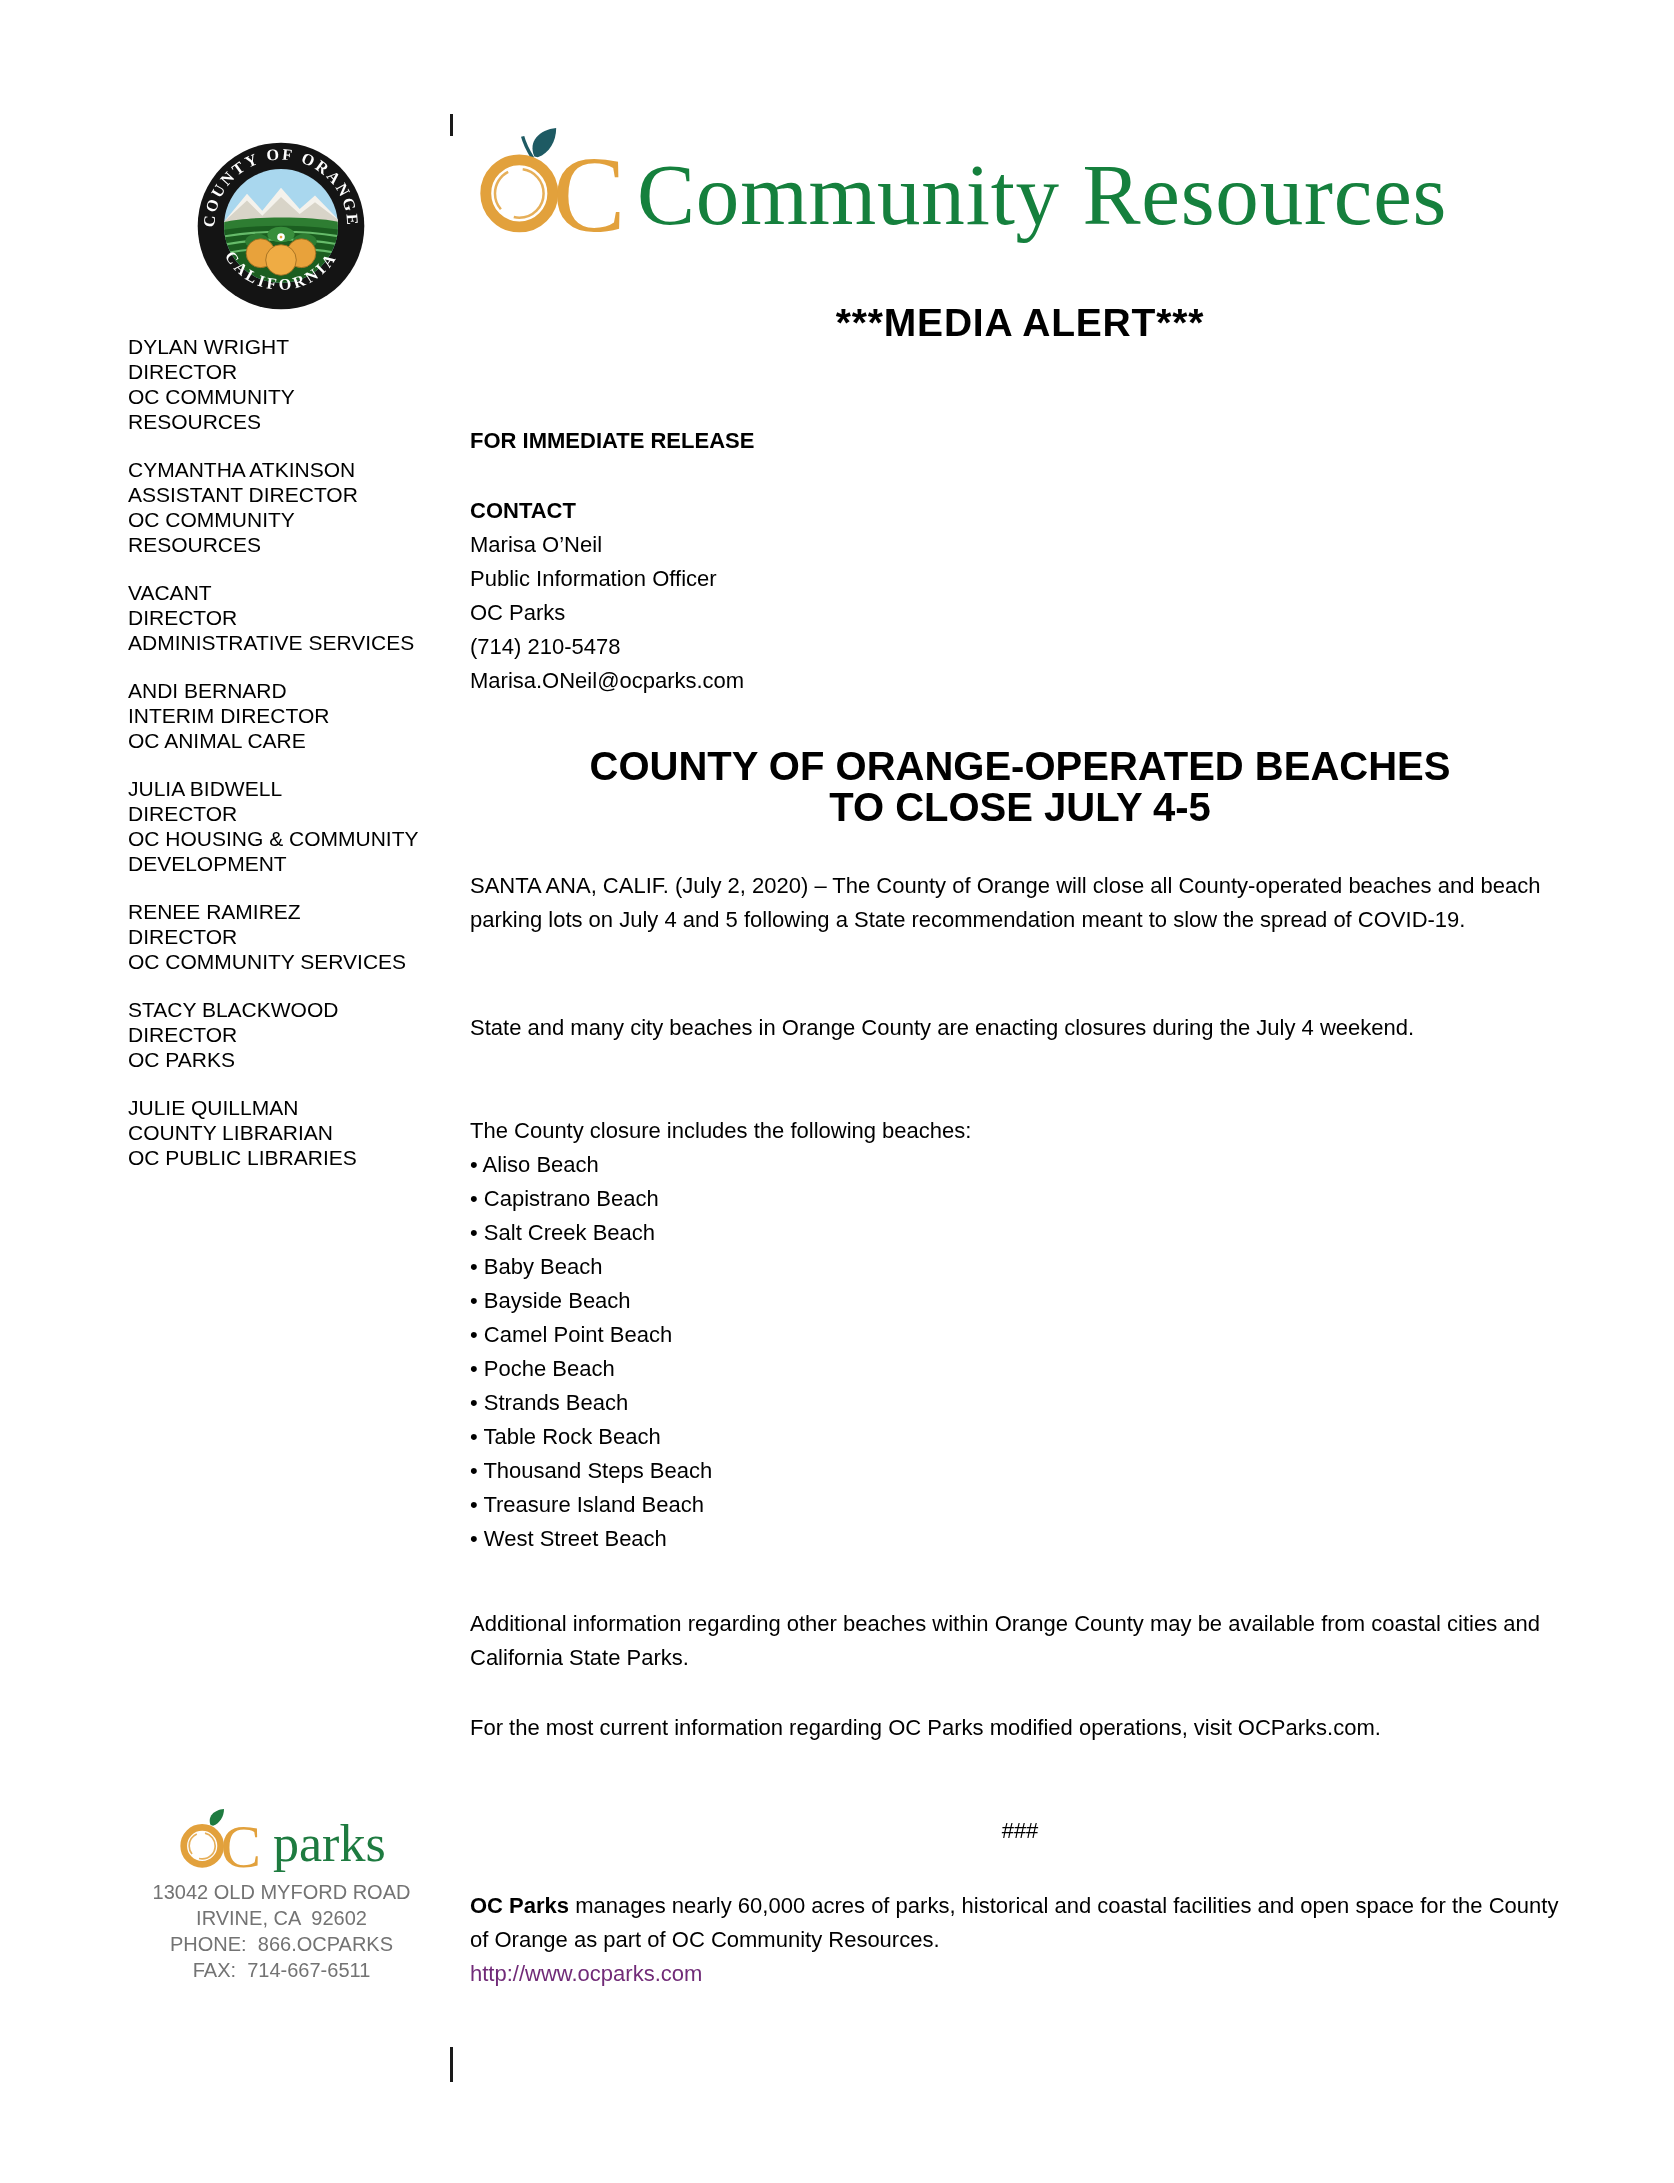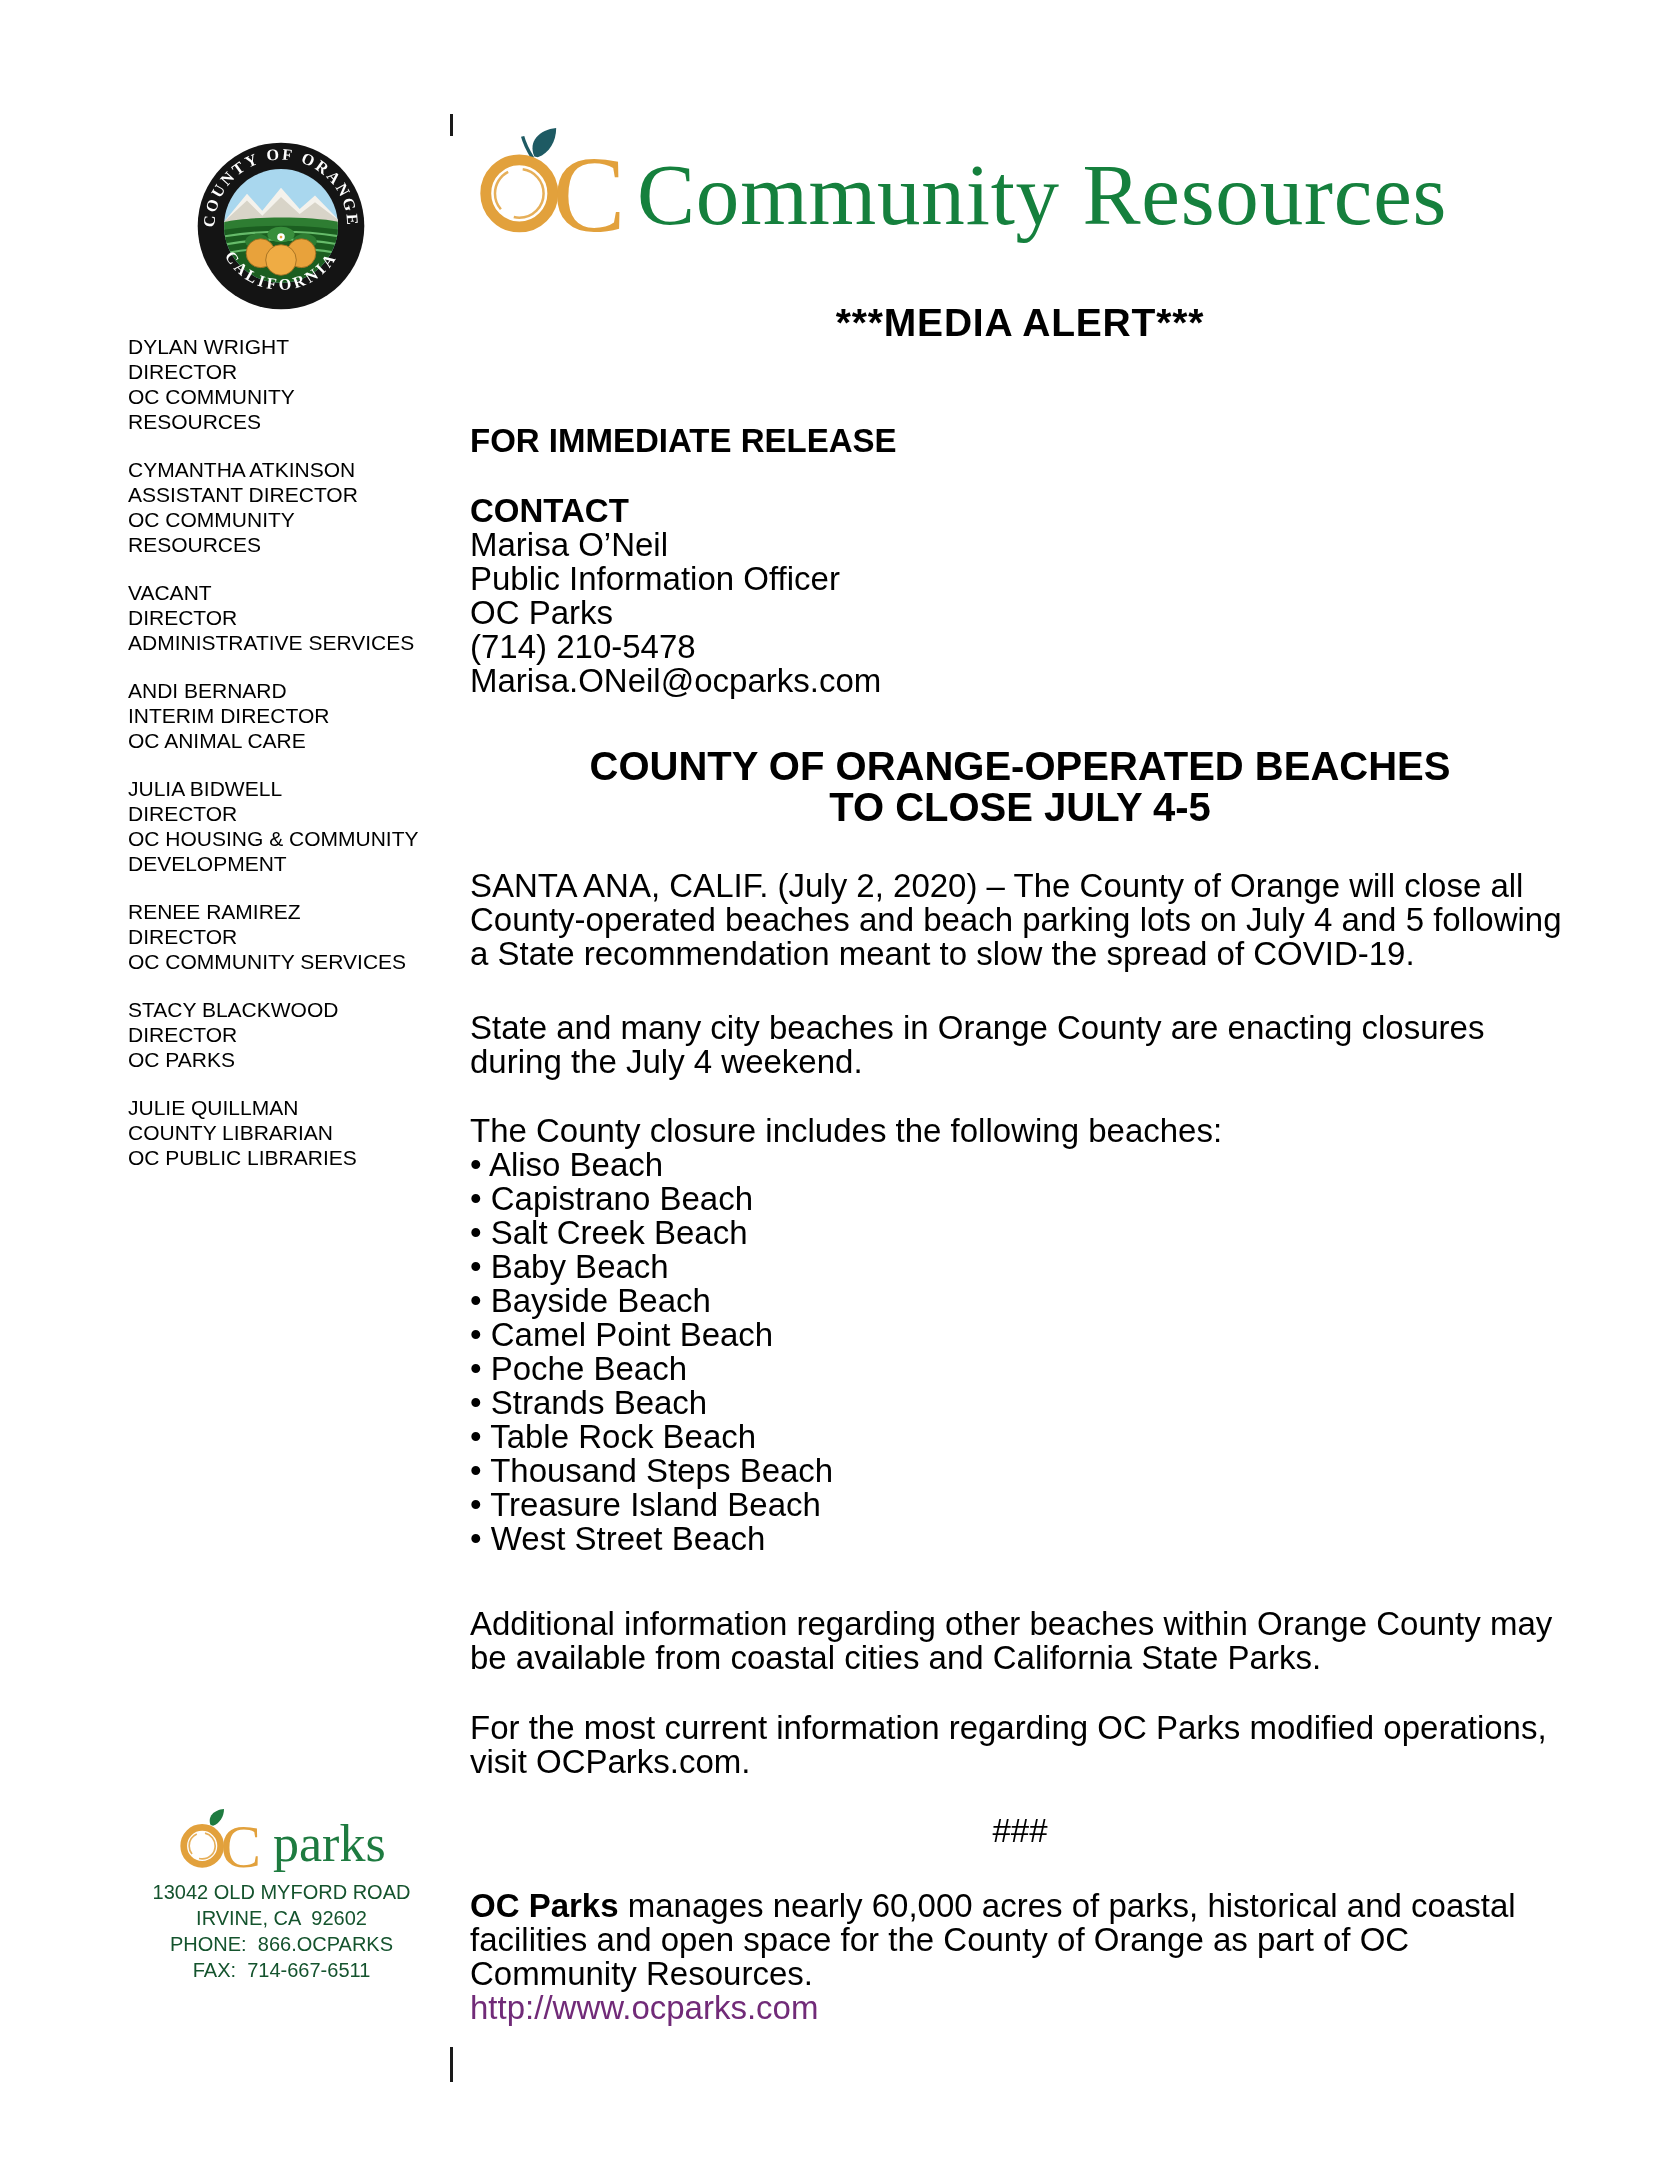--- a/index.html
+++ b/index.html
@@ -26,21 +26,21 @@
     position:absolute;left:470px;top:301px;width:1100px;text-align:center;
     font-size:39px;font-weight:bold;letter-spacing:0.8px;
   }
 
   
   .sidebar{position:absolute;left:128px;top:334px;width:302px;font-size:21px;line-height:25px;}
   .official{margin-bottom:23px;}
   .official div{white-space:normal;}
 
   
-  .col{position:absolute;left:470px;width:1100px;font-size:33px;line-height:34px;}
+  .col{position:absolute;left:470px;width:1100px;font-size:22px;line-height:34px;}
   .release{top:424px;font-weight:bold;}
   .contact{top:494px;}
   .contact .label{font-weight:bold;}
   .headline{top:746px;text-align:center;font-weight:bold;font-size:40px;line-height:41px;}
   .p1{top:869px;}
   .p2{top:1011px;}
   .closures{top:1114px;}
   .closures ul{margin:0;padding:0;list-style:none;}
   .closures li::before{content:"• ";}
   .additional{top:1607px;}
@@ -51,21 +51,21 @@
   .weblink{color:#712B78;cursor:pointer;}
 
   
   .footer-block{position:absolute;left:149px;top:1807px;width:265px;text-align:center;}
   .footer-logo{display:flex;justify-content:center;align-items:flex-end;height:65px;}
   .footer-logo svg{display:block;}
   .parks-word{
     font-family:"Liberation Serif",serif;font-size:52px;line-height:52px;
     color:#1E7B40;margin-left:1.7px;padding-bottom:1.7px;
   }
-  .address{margin-top:6.7px;font-size:20px;line-height:26px;color:#14532d;white-space:pre-wrap;}
+  .address{margin-top:6.7px;font-size:20px;line-height:26px;color:#737373;white-space:pre-wrap;}
 </style>
 </head>
 <body>
 
 <div class="page">
 
   <div class="tick tick-top"></div>
   <div class="tick tick-bottom"></div>
 
   <svg class="seal" viewBox="0 0 200 200">

